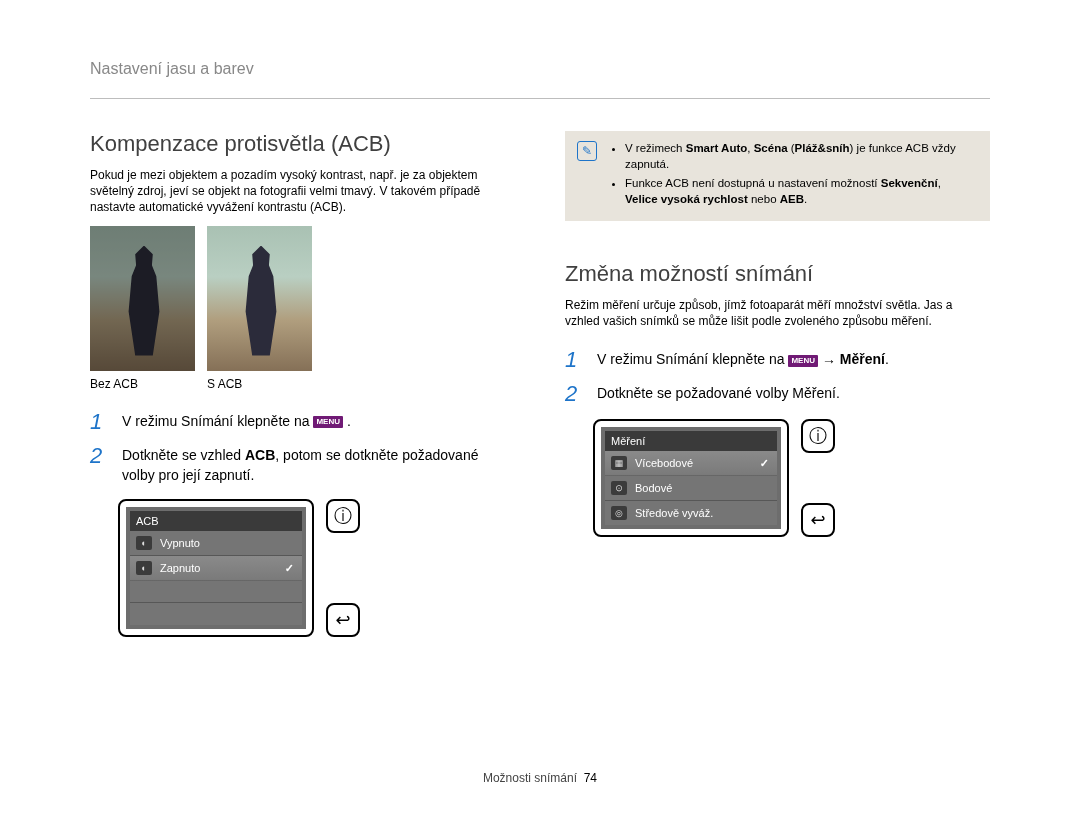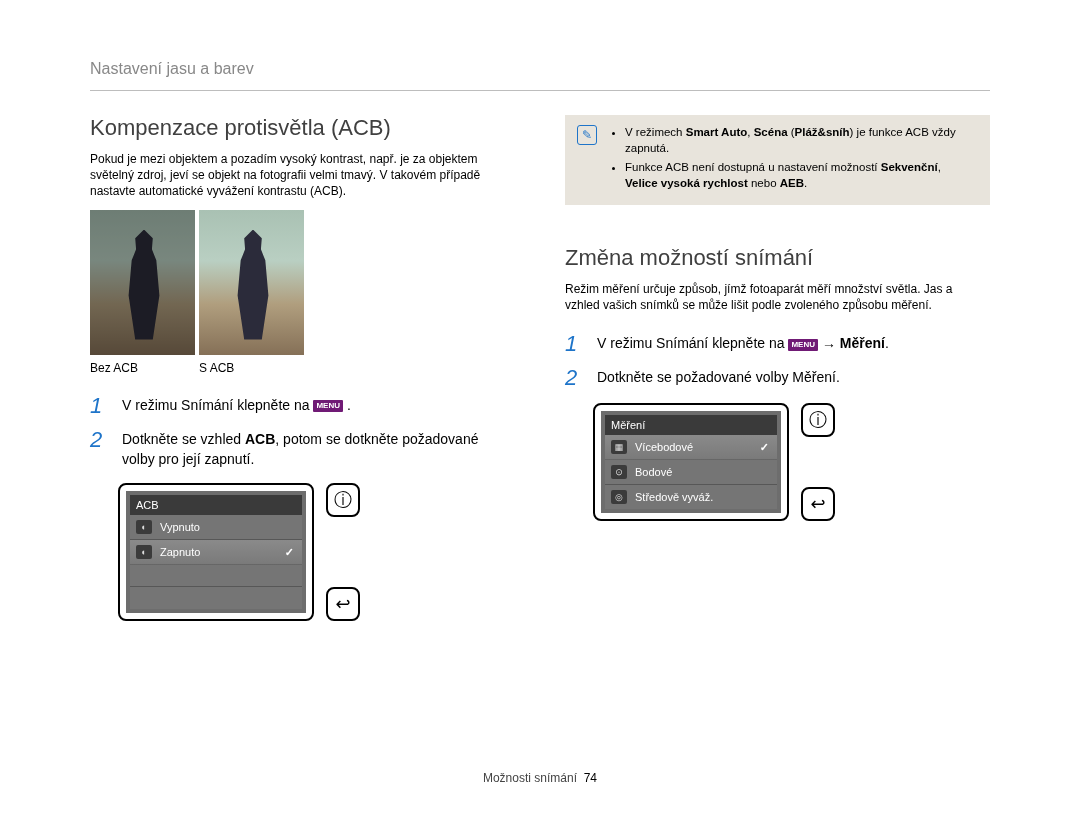--- a/index.html
+++ b/index.html
@@ -9,22 +9,22 @@
     color: #000;
     width: 1080px;
     height: 815px;
     padding: 60px 90px 40px 90px;
     position: relative;
   }
   .breadcrumb {
     color: #888;
     font-size: 16px;
     border-bottom: 1px solid #bdbdbd;
-    padding-bottom: 12px;
-    margin-bottom: 24px;
+    padding-bottom: 20px;
+    margin-bottom: 32px;
   }
   .columns {
     display: flex;
     gap: 50px;
   }
   .col {
     flex: 1;
     min-width: 0;
   }
   h2.section {
@@ -33,21 +33,21 @@
     font-size: 22px;
     margin-bottom: 10px;
   }
   p.body {
     font-size: 12px;
     line-height: 1.35;
     margin-bottom: 10px;
   }
   .photo-row {
     display: flex;
-    gap: 4px;
+    gap: 12px;
     margin-top: 10px;
   }
   .photo-item { width: 105px; }
   .photo {
     width: 105px;
     height: 145px;
     background: linear-gradient(180deg,#a9c1b3 0%, #b9cfc2 35%, #b09e7e 65%, #857057 100%);
     position: relative;
     overflow: hidden;
   }

